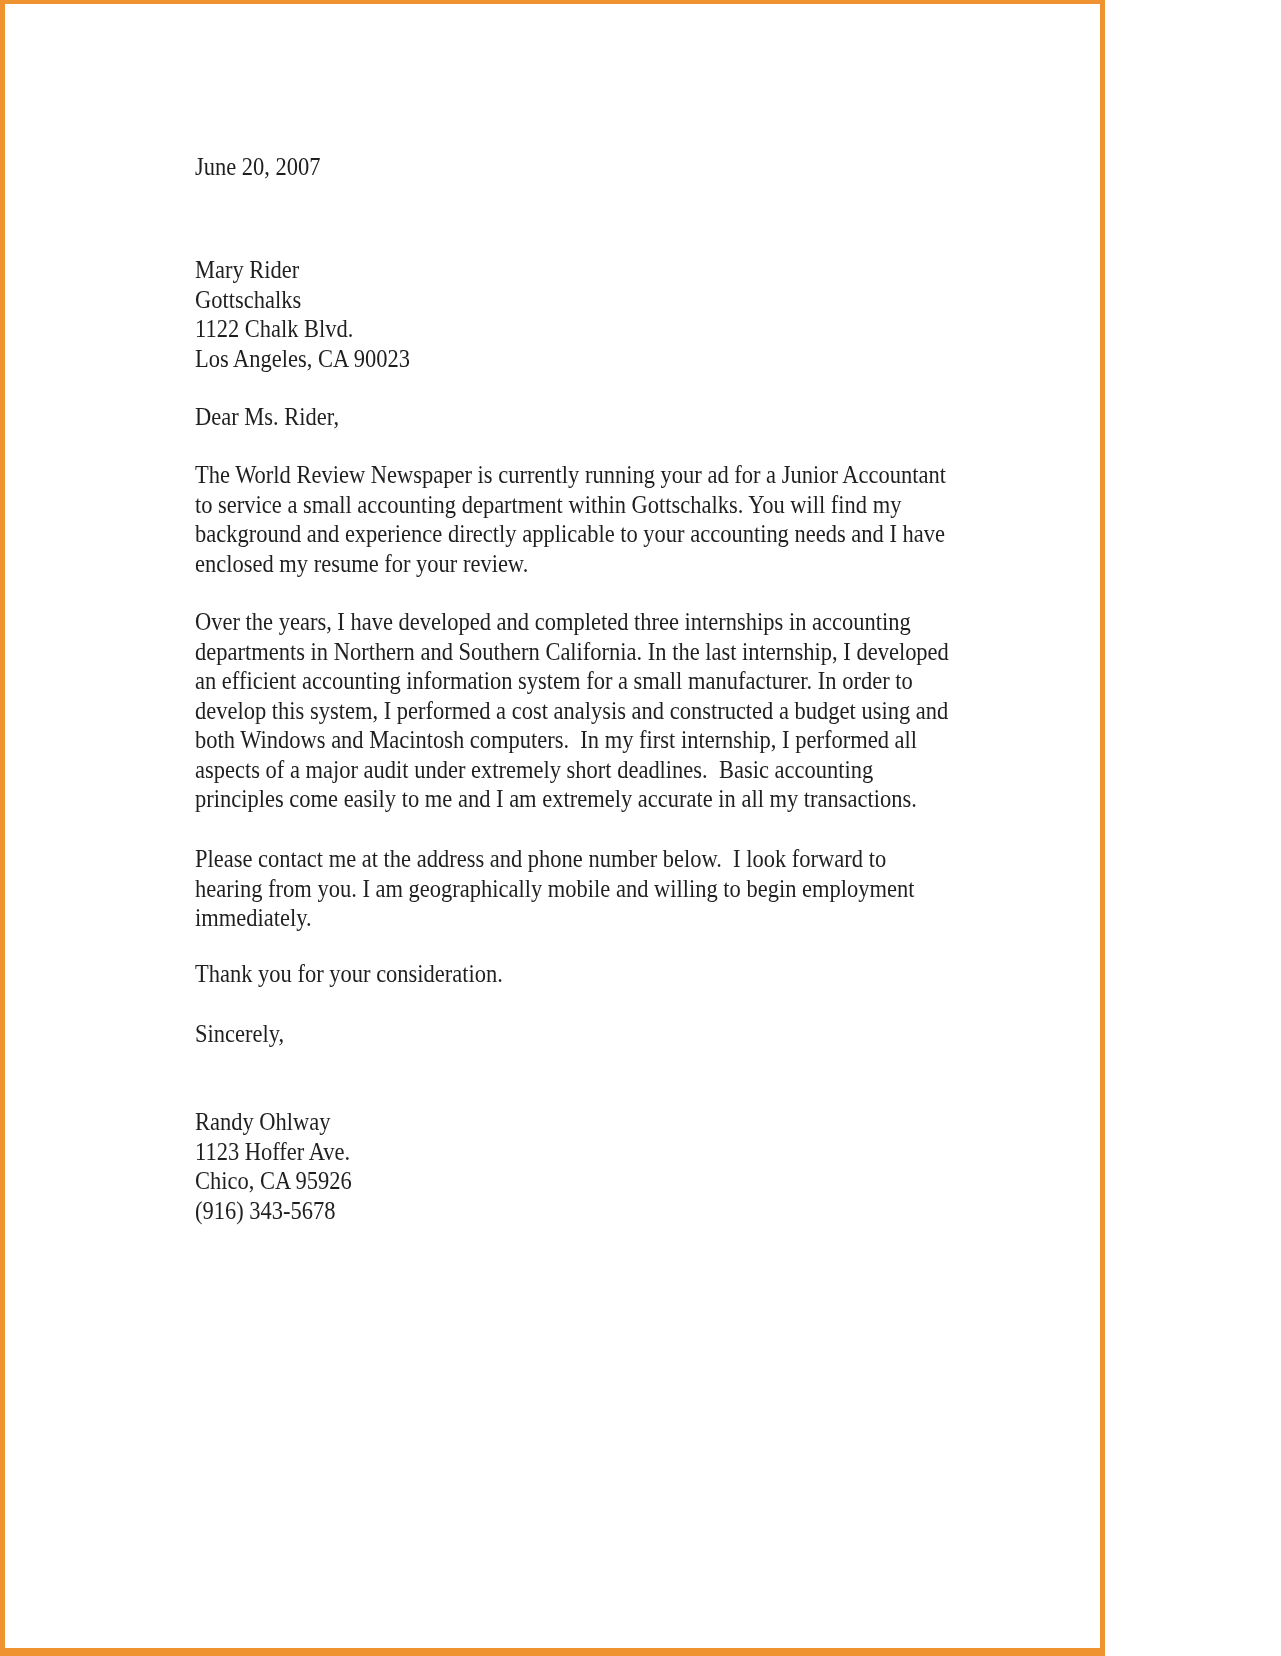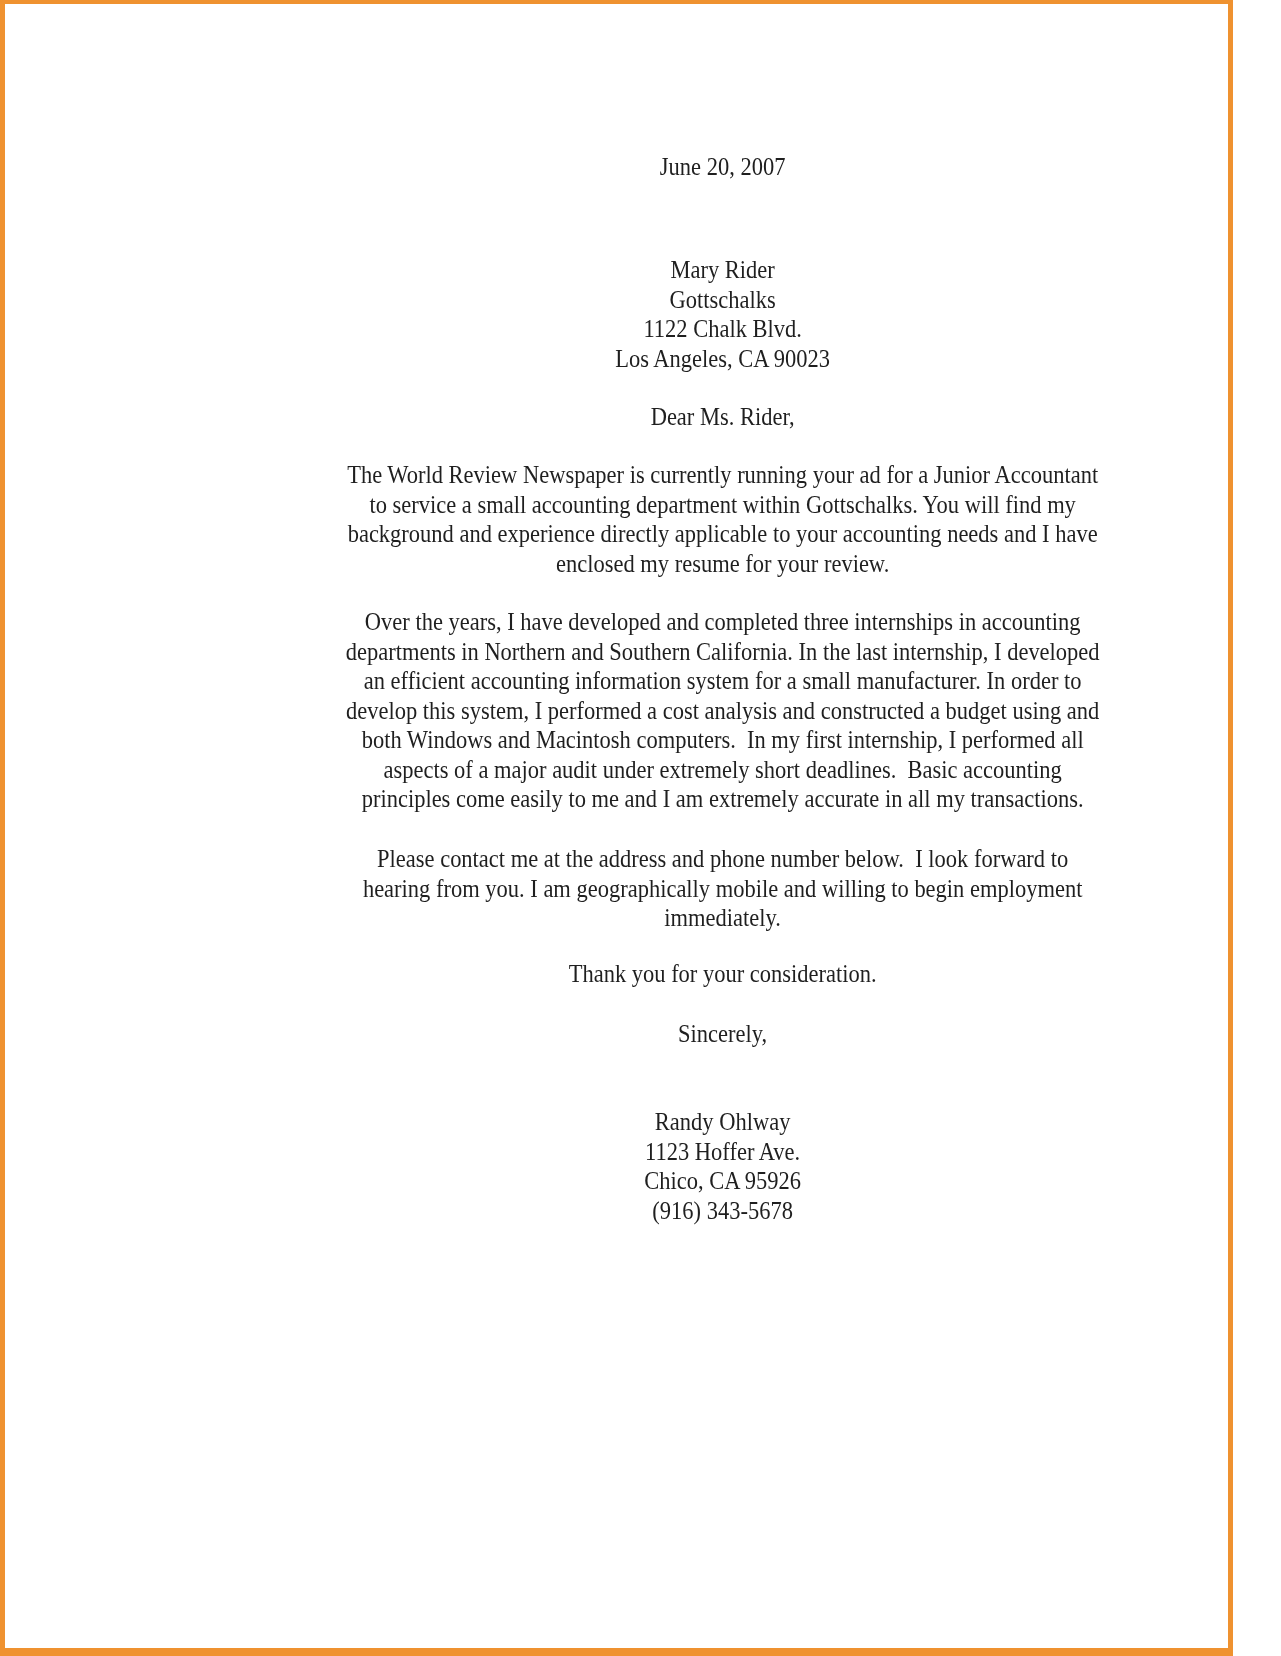--- a/index.html
+++ b/index.html
@@ -2,29 +2,28 @@
 <html><head>
 <meta charset="utf-8">
 <style>
   html, body {
     margin: 0;
     padding: 0;
     background: #ffffff;
   }
   .page {
     position: relative;
-    width: 1233px;
+    width: 1105px;
     height: 1656px;
     box-sizing: border-box;
     background: #ffffff;
     border-style: solid;
     border-width: 4px 5px 8px 5px;
     overflow: hidden;
     font-family: "Liberation Serif", "DejaVu Serif", serif;
-    text-align: center;
   }
   .top-edge {
     position: absolute;
     top: -4px;
     left: -5px;
     right: -5px;
     height: 1px;
     opacity: 0.55;
   }
   .txt {

